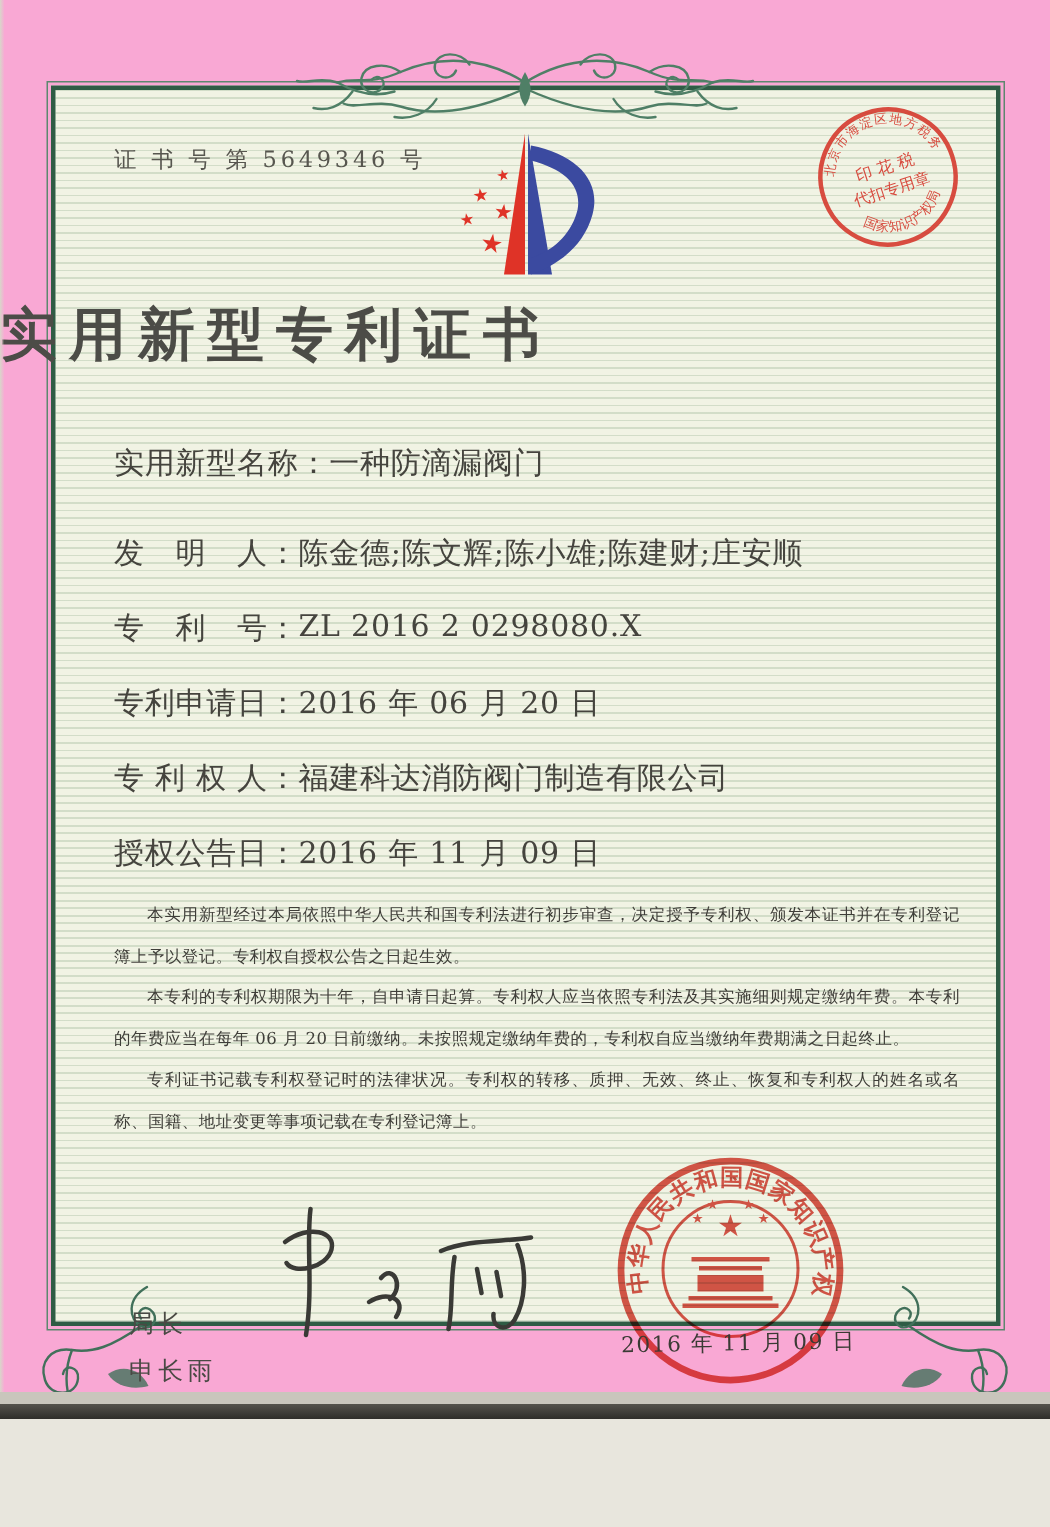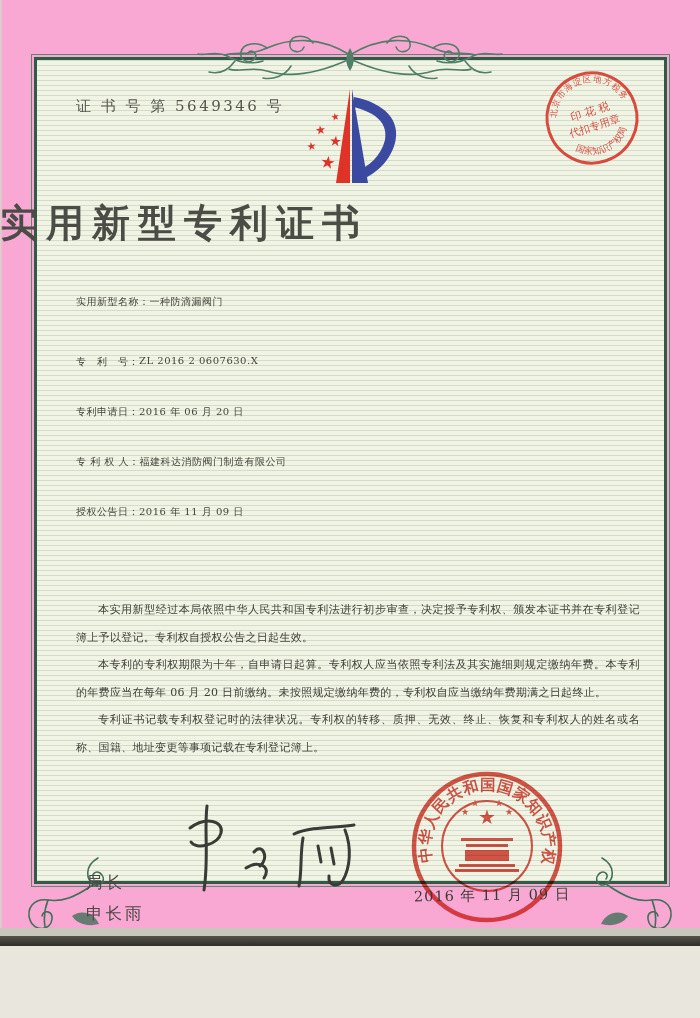--- a/index.html
+++ b/index.html
@@ -36,21 +36,21 @@
   }
   .logo{position:absolute;left:288px;top:86px;}
   .tax-seal{position:absolute;left:540px;top:66px;transform:rotate(-18deg);opacity:.88;}
 
   .title{
     position:absolute;left:0;right:0;top:198px;text-align:left;
     font-size:38px;font-weight:700;letter-spacing:8px;color:#4c4c47;
   }
 
   .fields{position:absolute;left:76px;right:60px;top:295px;}
-  .field{display:flex;align-items:flex-start;height:50px;font-size:10px;color:#45443e;letter-spacing:.5px;}
+  .field{display:flex;align-items:flex-start;height:50px;font-size:20px;color:#45443e;letter-spacing:.5px;}
   .field:first-child{height:60px;}
   .field .lbl{white-space:pre;}
   .field .val{white-space:pre;text-align:right;}
 
   .paras{
     position:absolute;left:76px;right:60px;top:596px;
     font-size:11px;line-height:27.5px;color:#3f3e39;text-align:justify;
   }
   .paras p{margin:0;text-indent:2em;letter-spacing:.3px;}
 
@@ -147,22 +147,26 @@
   </svg>
 
   <div class="title">实用新型专利证书</div>
 
   <div class="fields">
     <div class="field">
       <span class="lbl">实用新型名称：</span>
       <span class="val">一种防滴漏阀门</span>
     </div>
     <div class="field">
+      <span class="lbl">发　明　人：</span>
+      <span class="val">陈金德;陈文辉;陈小雄;陈建财;庄安顺</span>
+    </div>
+    <div class="field">
       <span class="lbl">专　利　号：</span>
-      <span class="val">ZL 2016 2 0607630.X</span>
+      <span class="val">ZL 2016 2 0298080.X</span>
     </div>
     <div class="field">
       <span class="lbl">专利申请日：</span>
       <span class="val">2016 年 06 月 20 日</span>
     </div>
     <div class="field">
       <span class="lbl">专 利 权 人：</span>
       <span class="val">福建科达消防阀门制造有限公司</span>
     </div>
     <div class="field">

